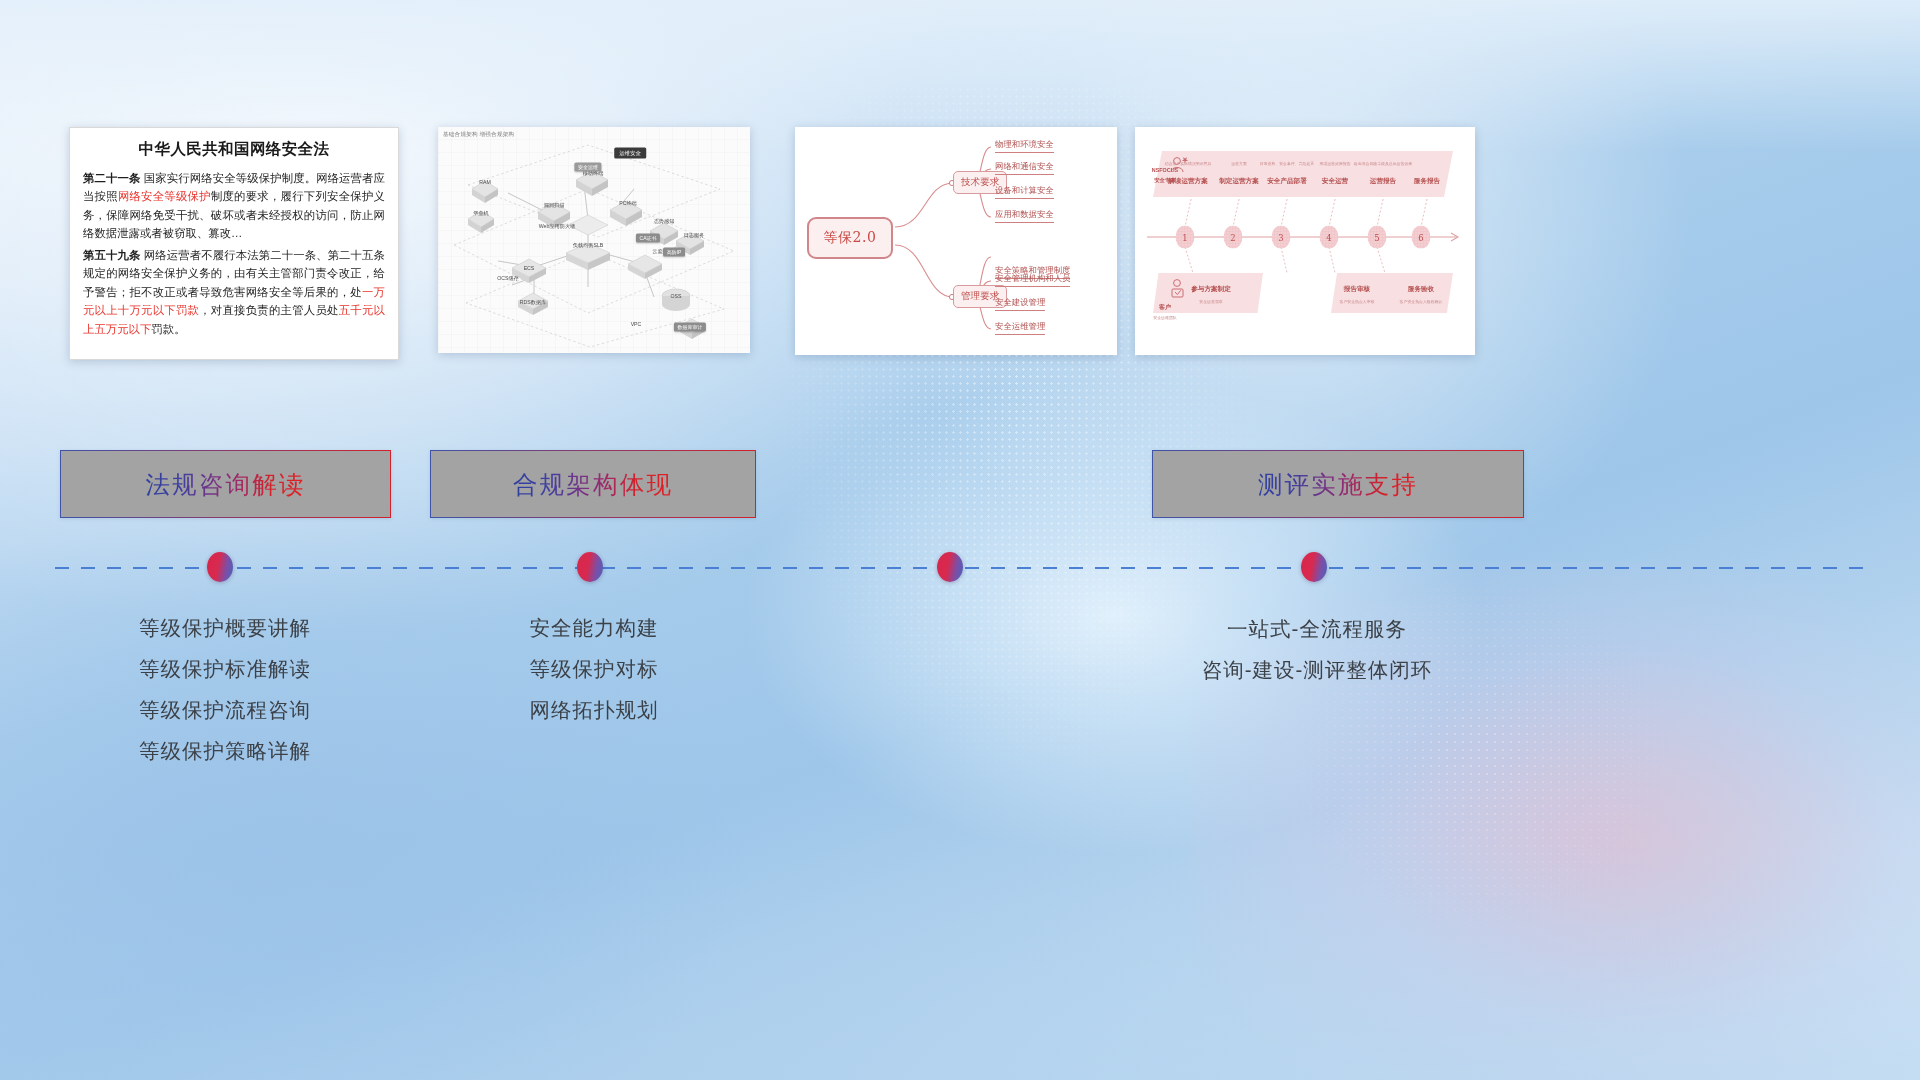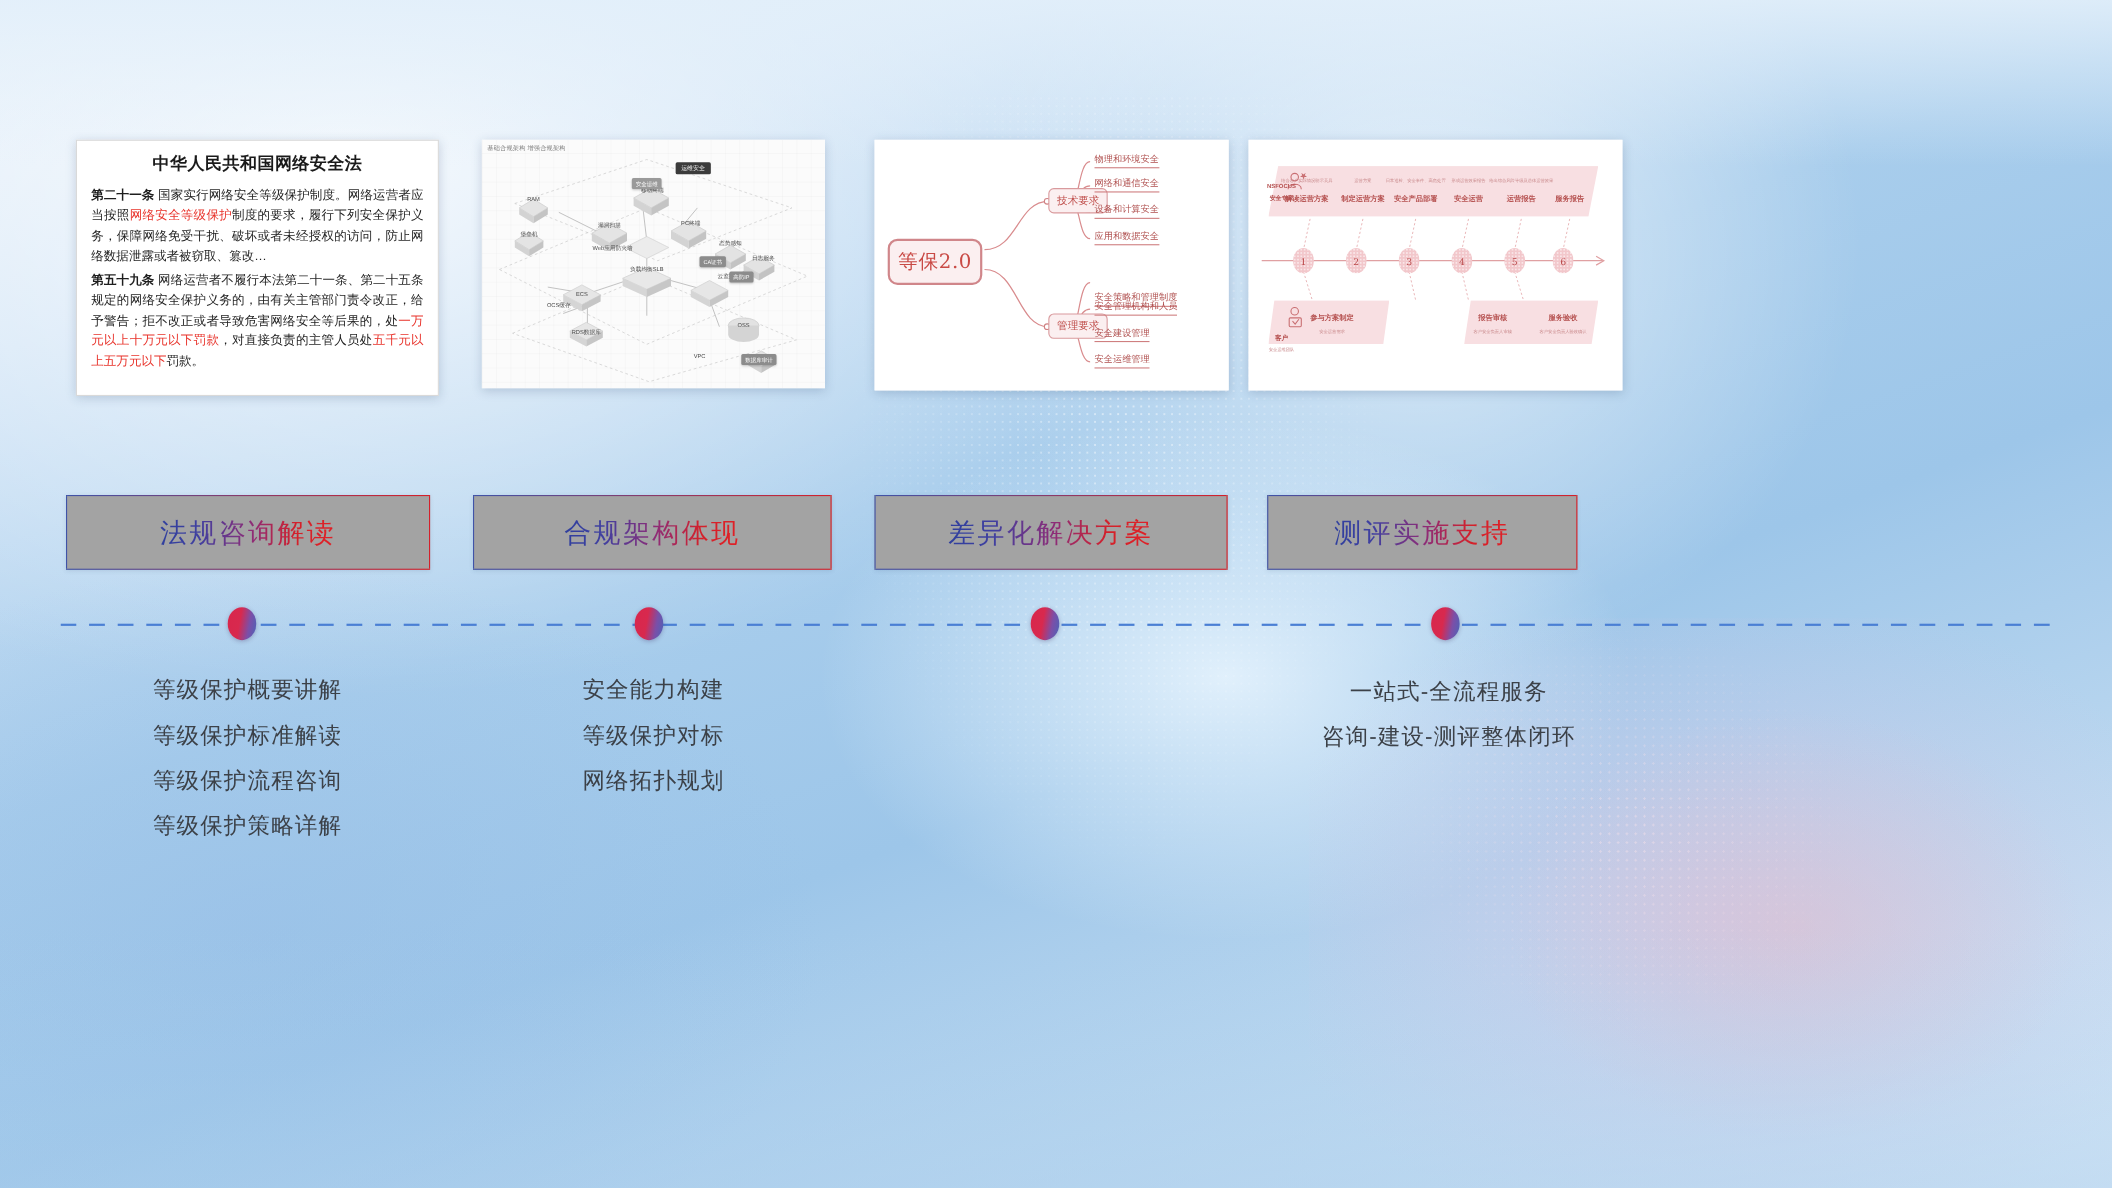--- a/index.html
+++ b/index.html
@@ -79,21 +79,21 @@
           box-shadow:0 1px 2px rgba(0,0,0,.2);}
   .chipT{ position:absolute; transform:translate(-50%,-50%); background:#3b3b3b; color:#fff;
           font-size:5.4px; padding:2px 5px; border-radius:1.5px; white-space:nowrap; }
 
   
   .mind{ position:absolute; inset:0; background:#fff; }
   .mind svg{ position:absolute; inset:0; }
   .mroot{ position:absolute; left:12px; top:90px; width:86px; height:42px;
           border:2.2px solid #d0868a; border-radius:9px; background:#fbeff0;
           display:flex; align-items:center; justify-content:center;
-          color:#c94a45; font-size:18px; letter-spacing:.5px;
+          color:#c94a45; font-size:14px; letter-spacing:.5px;
           font-family:"DejaVu Serif","Liberation Serif",serif; }
   .mbr{ position:absolute; border:1.3px solid #d99a9d; border-radius:5px; background:#fbeff0;
         color:#c0504d; font-size:9.6px; padding:4px 7px; white-space:nowrap;
         font-family:"DejaVu Serif","Liberation Serif",serif; }
   .mleaf{ position:absolute; color:#b0504f; font-size:8.4px; white-space:nowrap;
           padding-bottom:2px; border-bottom:1.6px solid #cf7f80;
           font-family:"DejaVu Serif","Liberation Serif",serif; }
 
   
   .flow{ position:absolute; inset:0; background:#fff; }
@@ -117,21 +117,21 @@
          background-size:3px 3px; }
 
   
   .lbox{ position:absolute; top:450px; height:68px; background:#a3a3a3;
          border:1.6px solid; border-image:linear-gradient(90deg,#3f53a8,#d5202a) 1;
          box-shadow:0 1px 4px rgba(40,70,110,.13);
          display:flex; align-items:center; justify-content:center; }
   .lbox.b0{ left:5px;  width:331px; }
   .lbox.b1{ left:0px;  width:326px; }
   .lbox.b2{ left:0px;  width:321px; }
-  .lbox.b3{ left:2px;  width:282px; }
+  .lbox.b3{ left:2px;  width:372px; }
   .lbox span{ font-size:24.5px; letter-spacing:2.2px; font-weight:500;
     background:linear-gradient(90deg,#2f3f9e 0%,#4040a0 22%,#8e2c77 52%,#d4212a 78%,#e02127 100%);
     -webkit-background-clip:text; background-clip:text; color:transparent;
     -webkit-text-fill-color:transparent; white-space:nowrap; }
 
   
   #tl{ position:absolute; left:55px; top:566px; width:1810px; height:4px; z-index:2; }
   #tl .dash{ position:absolute; left:0; top:1px; width:100%; height:2px;
     background-image:linear-gradient(90deg,#4a7fd4 0 14px,transparent 14px 26px);
     background-size:26px 2px; }
@@ -349,23 +349,20 @@
         <div class="mleaf" style="left:200px;top:58px">设备和计算安全</div>
         <div class="mleaf" style="left:200px;top:82px">应用和数据安全</div>
 
         <div class="mleaf" style="left:200px;top:138px">安全策略和管理制度</div>
         <div class="mleaf" style="left:200px;top:146px">安全管理机构和人员</div>
         <div class="mleaf" style="left:200px;top:170px">安全建设管理</div>
         <div class="mleaf" style="left:200px;top:194px">安全运维管理</div>
       </div>
     </div>
 
-    <div class="lbox b2">
-      <span>差异化解决方案</span>
-    </div>
 
   </div>
 
   <div class="col c3">
 
     <div class="shot s3">
       <div class="flow">
         <div class="band bandTop"></div>
         <div class="band bandA"></div>
         <div class="band bandB"></div>

